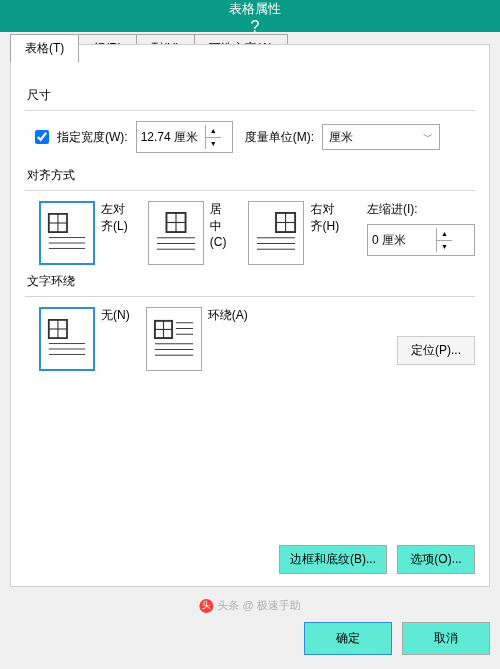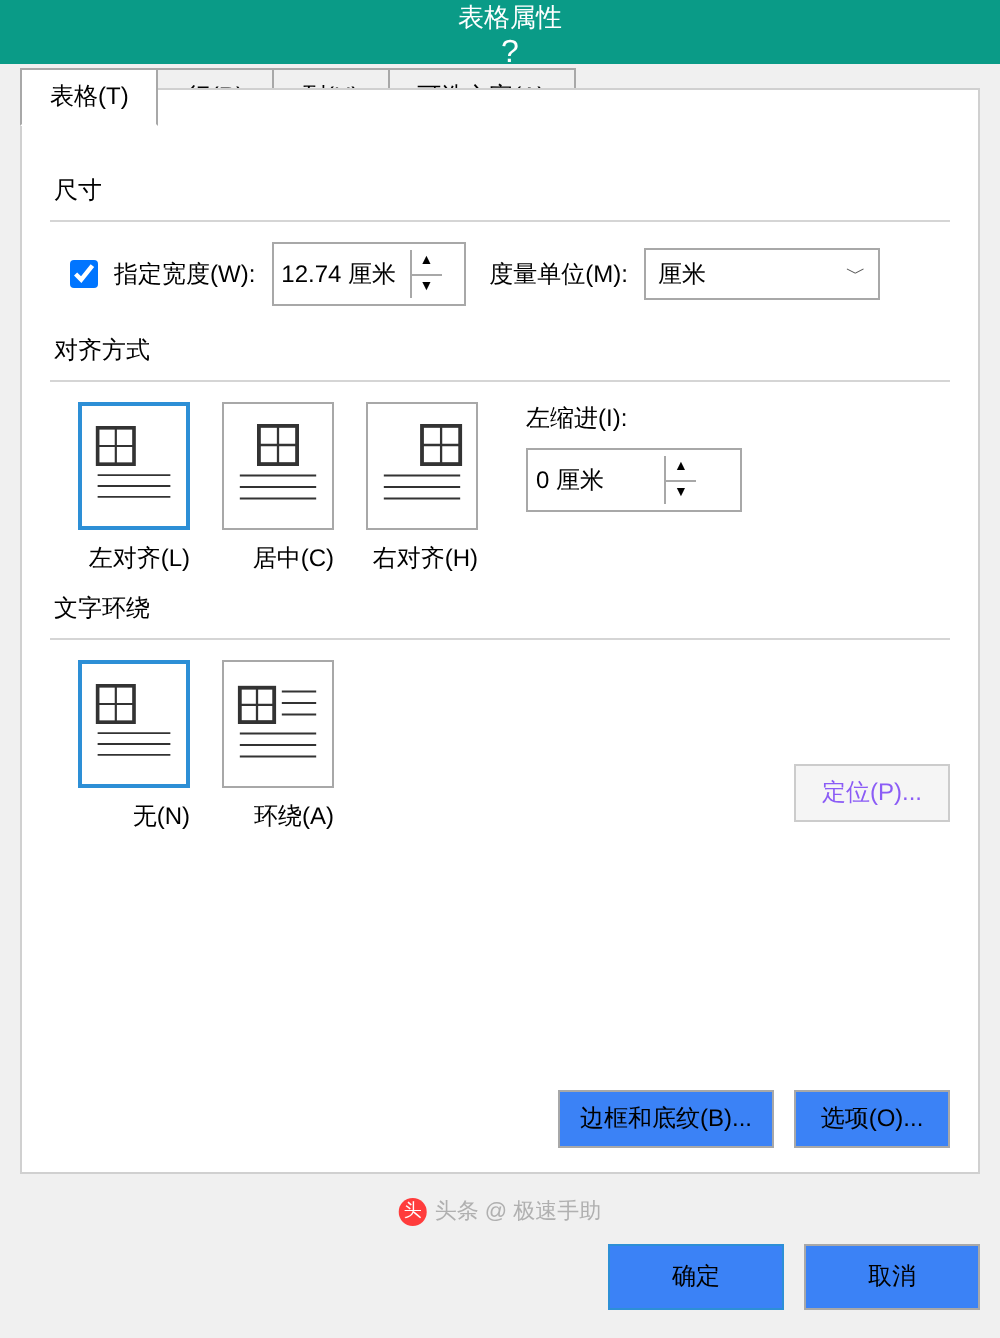--- a/index.html
+++ b/index.html
@@ -19,29 +19,29 @@
 .row { display: flex; align-items: center; gap: 8px; margin: 6px 2px 14px 10px; }
 .chk { width: 14px; height: 14px; }
 .spin { display: flex; align-items: center; border: 1px solid #a8a8a8; height: 32px; width: 97px; }
 .spin input { border: none; width: 68px; height: 24px; padding: 0 4px; font-size: 12px; outline: none; }
 .spin .arrows { display: flex; flex-direction: column; border-left: 1px solid #a8a8a8; width: 16px; height: 24px; }
 .spin .arrows .a { flex: 1; display: flex; align-items: center; justify-content: center; font-size: 7px; cursor: pointer; }
 .spin .arrows .a:first-child { border-bottom: 1px solid #a8a8a8; }
 .select { border: 1px solid #a8a8a8; height: 26px; display: flex; align-items: center; padding: 0 6px; justify-content: space-between; width: 118px; cursor: pointer; }
 .select .chev { font-size: 10px; color: #555; }
 .opts { display: flex; gap: 16px; margin: 8px 0 4px 14px; align-items: flex-start; }
-.opt { display: flex; flex-direction: column; align-items: flex-end; gap: 6px; cursor: pointer; }
+.opt { display: flex; align-items: flex-start; gap: 6px; cursor: pointer; }
 .opt .box { width: 56px; height: 64px; border: 1px solid #a8a8a8; display: flex; align-items: center; justify-content: center; padding: 6px; }
 .opt.sel .box { border: 2px solid #2d8fd6; }
 .opt .box svg { width: 44px; height: 50px; }
 .opt .cap { font-size: 12px; }
 .indent-group { margin-left: 8px; }
 .indent-group .spin { width: 108px; }
-.btn-std { border: 1px solid #a8a8a8; background: #3b82f6; padding: 5px 10px; font-size: 12px; cursor: pointer; min-width: 78px; text-align: center; }
-.btn-std.disabled { color: #8b5cf6; border-color: #cccccc; background: #f5f5f5; cursor: default; }
+.btn-std { border: 1px solid #a8a8a8; background: #5eead4; padding: 5px 10px; font-size: 12px; cursor: pointer; min-width: 78px; text-align: center; }
+.btn-std.disabled { color: #000000; border-color: #cccccc; background: #f5f5f5; cursor: default; }
 .btn-std.primary { border: 1.5px solid #2d8fd6; }
 .bottom-btns-inner { position: absolute; right: 14px; bottom: 12px; display: flex; gap: 10px; }
 .footer-btns { position: absolute; right: 10px; bottom: 14px; display: flex; gap: 10px; }
 .footer-btns .btn-std { min-width: 88px; padding: 7px 14px; }
 .attribution { position: absolute; left: 50%; transform: translateX(-50%); bottom: 56px; font-size: 11px; color: #b0b0b0; display: flex; align-items: center; gap: 4px; }
 .attribution .logo { width: 14px; height: 14px; border-radius: 50%; background: #ff3c3c; color: #fff; display: flex; align-items: center; justify-content: center; font-size: 9px; }
 </style>
 </head>
 <body>
 

